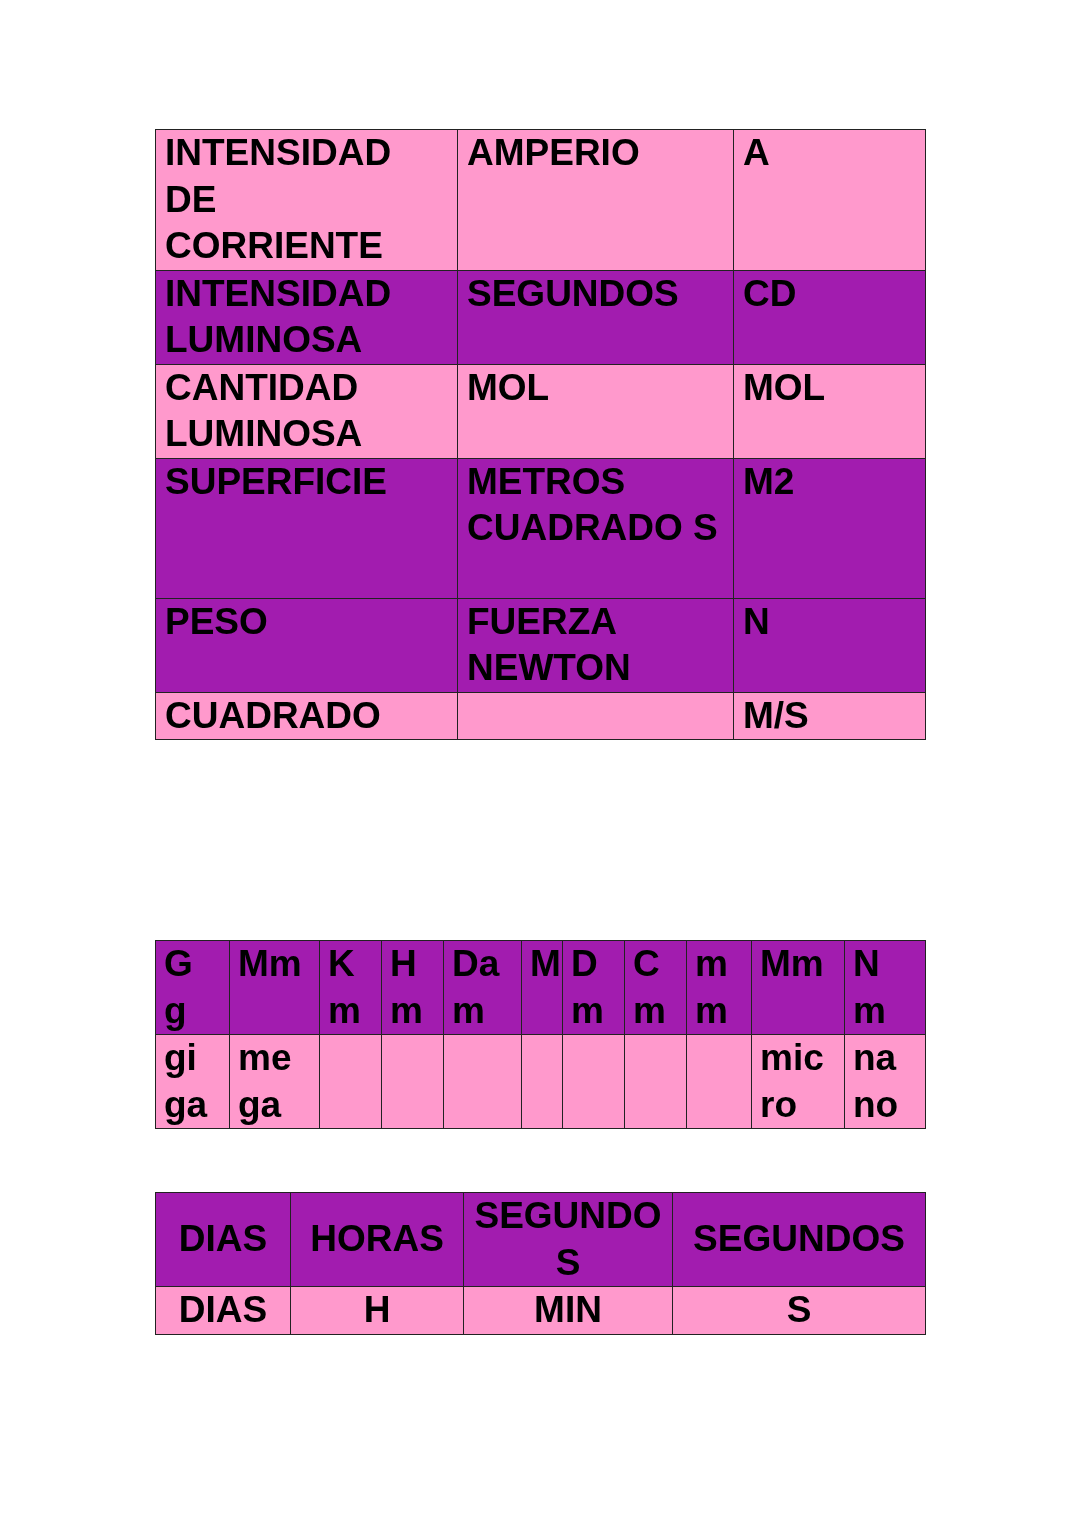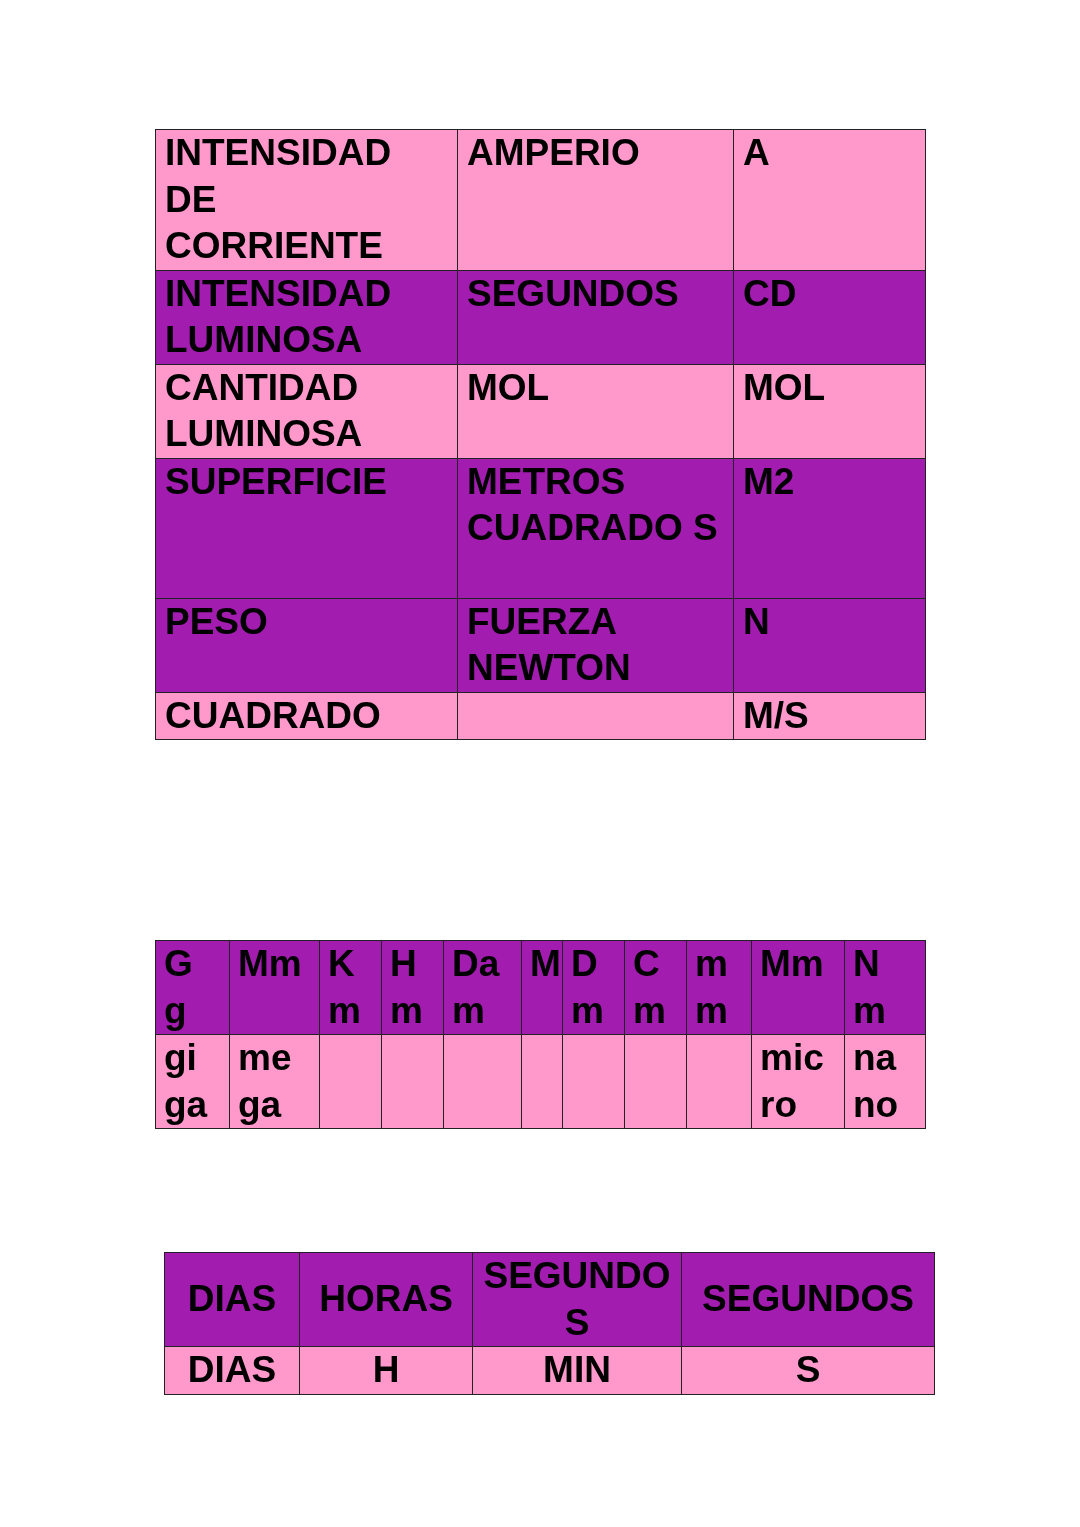--- a/index.html
+++ b/index.html
@@ -4,21 +4,21 @@
 <style>
   html,body{margin:0;padding:0;background:#ffffff;}
   body{width:1080px;height:1527px;position:relative;overflow:hidden;font-family:"Liberation Sans",sans-serif;}
   table{position:absolute;border-collapse:collapse;table-layout:fixed;font-weight:bold;color:#000;border-radius:28px;}
   td{border:1.5px solid #222;vertical-align:top;padding:0 0 0 9px;font-size:37px;line-height:46.5px;overflow:hidden;word-wrap:break-word;}
   .dark{background:#ff99cc;}
   .light{background:#a21caf;}
   #t1{left:155px;top:129px;width:770px;}
   #t2{left:155px;top:940px;width:770px;}
   #t2 td{padding-left:8px;white-space:pre-line;}
-  #t3{left:155px;top:1252px;width:770px;margin-left:9px;}
+  #t3{left:155px;top:1192px;width:770px;}
   #t3 td{text-align:center;padding:0;vertical-align:middle;}
 </style>
 </head>
 <body>
 
 <table id="t1">
   <colgroup>
       <col style="width:302px">
       <col style="width:276px">
       <col style="width:192px">

